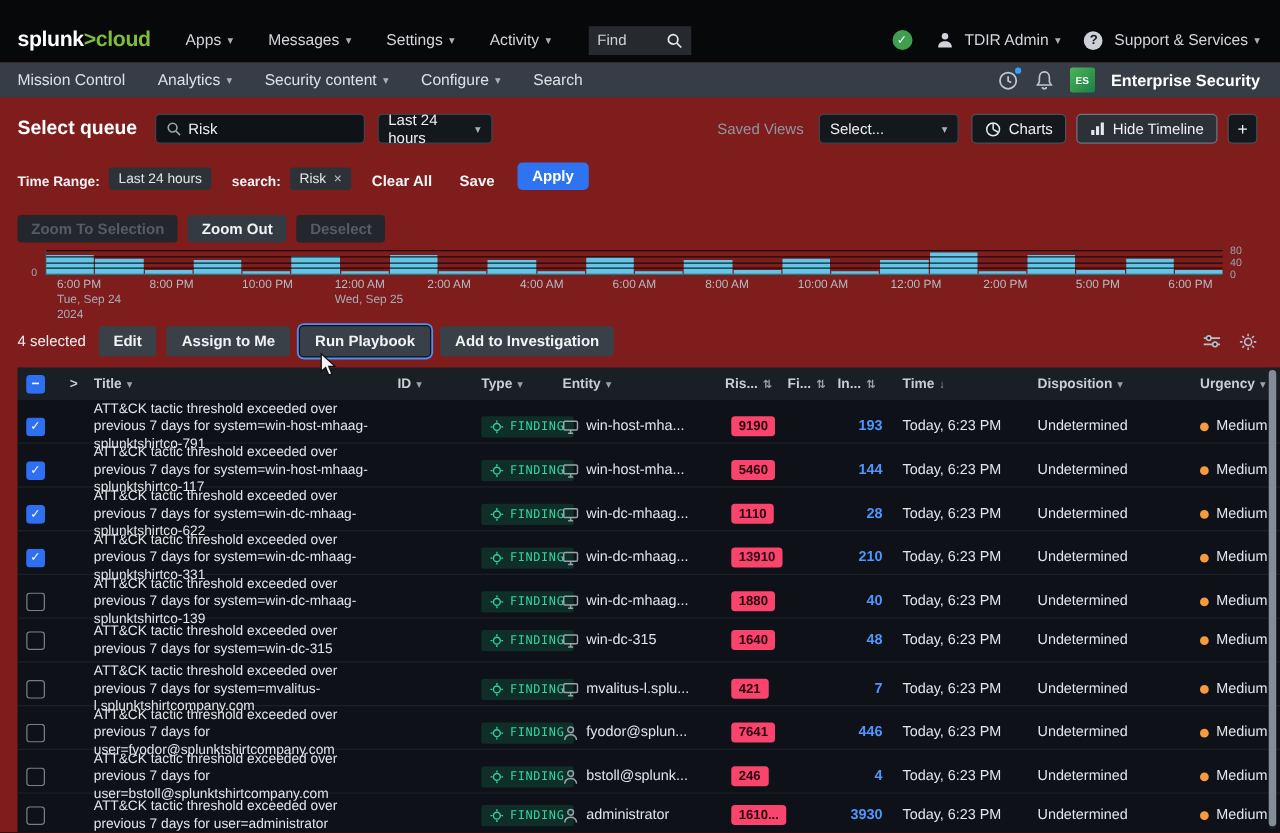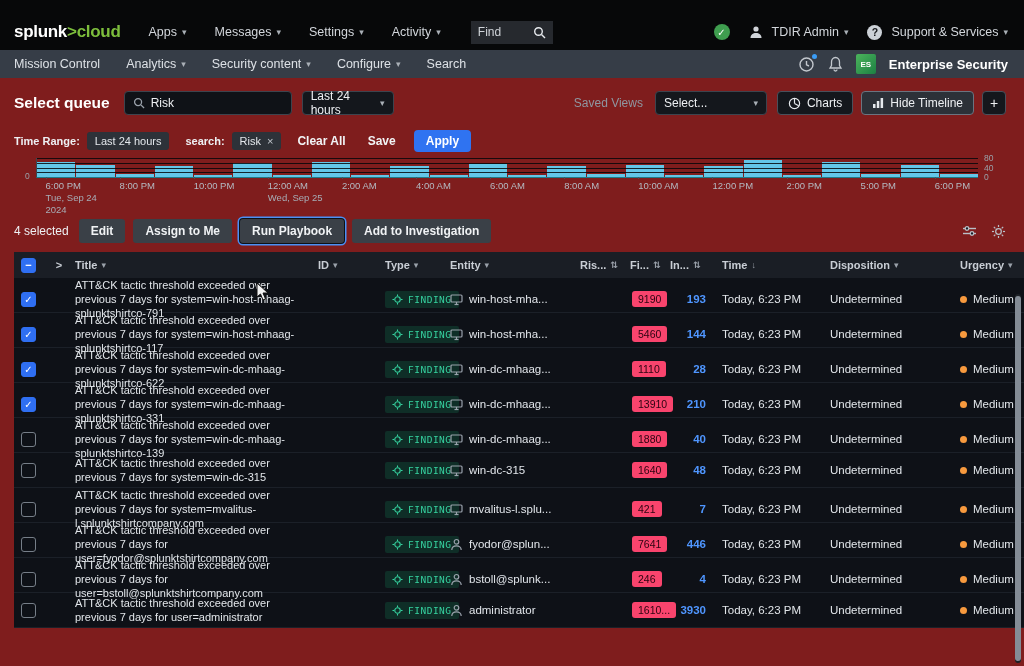--- a/index.html
+++ b/index.html
@@ -44,21 +44,21 @@
   .dd-time { width:92px; margin-left:10px; }
   .spacer { flex:1; }
   .savedviews { font-size:12px; color:#8f97a1; margin-right:12px; }
   .dd-select { width:112px; }
   .btn { height:24px; border:1px solid #49505b; border-radius:4px; background:#14171c; color:#eef0f3; font-size:12px; display:flex; align-items:center; gap:6px; padding:0 10px; cursor:pointer; white-space:nowrap; }
   .btn-charts { margin-left:10px; }
   .btn-hide-tl { margin-left:8px; background:#2c3138; border-color:#6b7480; }
   .btn-plus { margin-left:8px; width:24px; justify-content:center; padding:0; font-size:14px; }
 
   
-  .filter-row { display:flex; align-items:center; margin:14px 18px 0 14px; height:22px; font-size:11px; }
+  .filter-row { display:flex; align-items:flex-end; margin:14px 18px 0 14px; height:22px; font-size:11px; }
   .f-label { font-weight:bold; color:#eef0f3; margin-right:7px; }
   .chip { background:#2d3239; border-radius:3px; padding:3px 8px; color:#e3e7eb; font-size:11px; display:flex; align-items:center; gap:6px; }
   .chip .x { color:#c3c8ce; font-size:11px; cursor:pointer; }
   .f-gap { margin-left:16px; }
   .link-btn { font-size:12px; font-weight:bold; color:#f2f4f6; cursor:pointer; }
   .btn-apply { margin-left:18px; height:22px; border:none; border-radius:4px; background:#2f73f1; color:#fff; font-size:12px; font-weight:bold; padding:0 12px; cursor:pointer; }
 
   
   .tl-buttons { display:flex; gap:8px; margin:20px 0 0 14px; }
   .tl-btn { height:22px; border:none; border-radius:3px; background:#343a41; color:#f0f2f4; font-size:12px; font-weight:bold; padding:0 11px; cursor:pointer; }
@@ -91,21 +91,21 @@
   .hc-center { justify-content:center; }
   .trow { height:35px; border-bottom:1px solid #1b2028; font-size:11.5px; background:#0e1117; }
   .cb { width:15px; height:15px; border:1.5px solid #767e88; border-radius:3px; margin:0 auto; display:flex; align-items:center; justify-content:center; cursor:pointer; background:transparent; }
   .cb .cbmark { display:none; color:#fff; font-size:10px; font-weight:bold; }
   .cb.checked { background:#2f6ff2; border-color:#2f6ff2; }
   .cb.checked .cbmark { display:block; }
   .cb.indet { background:#2f6ff2; border-color:#2f6ff2; color:#fff; font-size:11px; font-weight:bold; }
   .c-title { font-size:11px; line-height:14px; color:#e2e6ea; padding-right:12px; }
   .badge-finding { display:inline-flex; align-items:center; gap:5px; background:#0f2e27; color:#36d3a0; font-family:"DejaVu Sans Mono",monospace; font-size:9.5px; letter-spacing:0.5px; padding:3px 7px; border-radius:2px; }
   .c-entity { display:flex; align-items:center; gap:6px; color:#e1e5ea; overflow:hidden; white-space:nowrap; }
-  .risk-badge { display:inline-block; background:#f9446d; color:#2b0310; font-weight:normal; font-size:10.5px; padding:2px 6px; border-radius:3px; cursor:pointer;margin-left:47px; }
+  .risk-badge { display:inline-block; background:#f9446d; color:#2b0310; font-weight:bold; font-size:10.5px; padding:2px 6px; border-radius:3px; cursor:pointer; }
   .c-in { text-align:right; padding-right:10px; }
   .inlink { color:#4f96ff; font-weight:bold; text-decoration:none; cursor:pointer; }
   .c-time, .c-disp { color:#e2e6ea; padding-left:6px; }
   .c-urg { display:flex; align-items:center; gap:6px; color:#e2e6ea; }
   .udot { width:7px; height:7px; border-radius:50%; background:#f79a3e; }
   .c-risk { padding-left:5px; }
   .c-type { padding-left:0; }
 
   
   .vscroll { position:absolute; right:3px; top:294px; bottom:3px; width:6px; border-radius:3px; background:#1c2026; }
@@ -252,20 +252,25 @@
       <span class="f-label f-gap">search:</span>
       <span class="chip">
         <span>Risk</span>
         <span class="x">×</span>
       </span>
       <span class="link-btn f-gap">Clear All</span>
       <span class="link-btn" style="margin-left:22px;">Save</span>
       <button class="btn-apply">Apply</button>
     </div>
 
+    <div class="tl-buttons">
+      <button class="tl-btn disabled">Zoom To Selection</button>
+      <button class="tl-btn">Zoom Out</button>
+      <button class="tl-btn disabled">Deselect</button>
+    </div>
 
     <div class="tl-chart">
       <div class="tl-bars">
           <div class="tl-bar" style="height: 77.5%; background: rgb(99, 198, 232);"></div>
           <div class="tl-bar" style="height: 62.5%; background: rgb(99, 198, 232);"></div>
           <div class="tl-bar" style="height: 15%; background: rgb(99, 198, 232);"></div>
           <div class="tl-bar" style="height: 56.25%; background: rgb(99, 198, 232);"></div>
           <div class="tl-bar" style="height: 10%; background: rgb(99, 198, 232);"></div>
           <div class="tl-bar" style="height: 72.5%; background: rgb(99, 198, 232);"></div>
           <div class="tl-bar" style="height: 12.5%; background: rgb(99, 198, 232);"></div>

